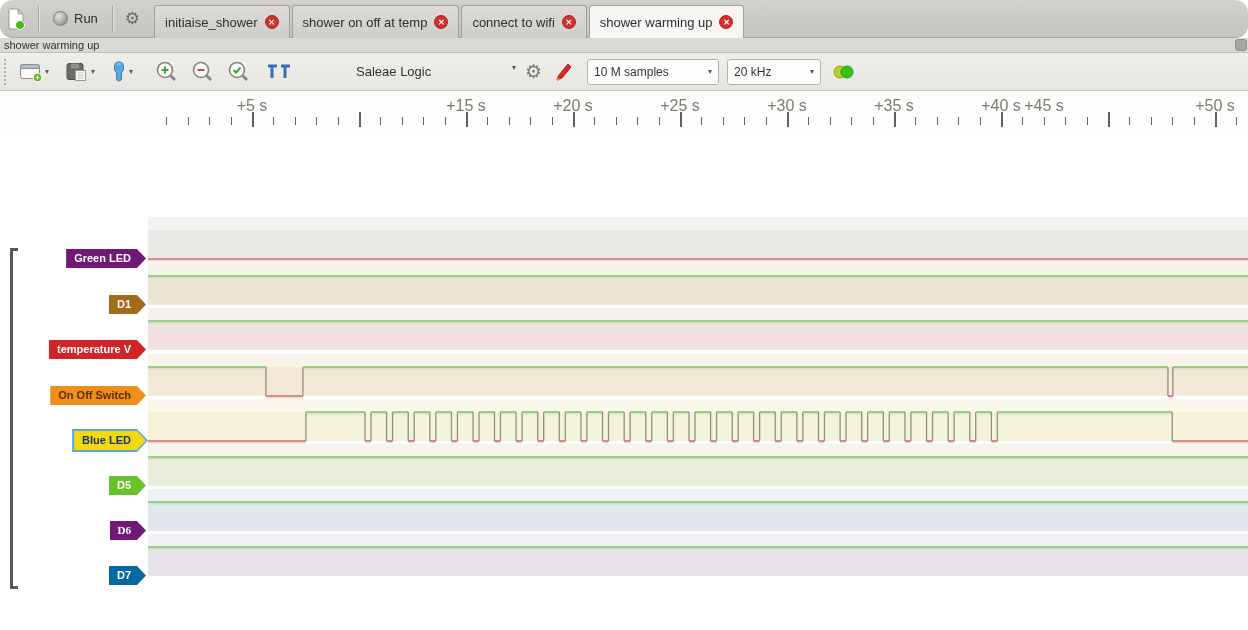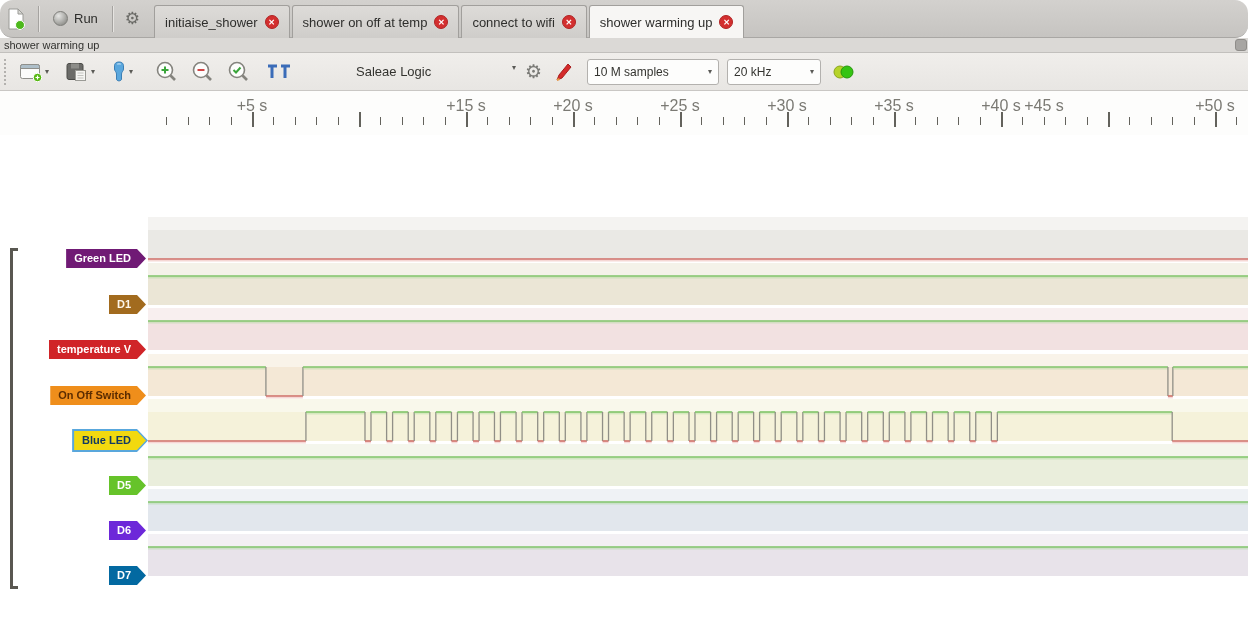--- a/index.html
+++ b/index.html
@@ -515,18 +515,18 @@
     <div id="labelpanel">
       <div class="bracket"></div>
     <div class="tag" style="background: #701a75; color: rgb(255, 255, 255); top: 114px;">Green LED</div>
         <div class="tag" style="background: rgb(162, 107, 30); color: rgb(253, 246, 234); top: 160px;">D1</div>
         <div class="tag" style="background: rgb(208, 36, 40); color: rgb(255, 255, 255); top: 205px;">temperature V</div>
         <div class="tag" style="background: rgb(239, 142, 27); color: rgb(91, 44, 0); top: 251px;">On Off Switch</div>
         <div class="tag-outer" style="background: rgb(89, 167, 220); top: 294px;">
           <div class="tag" style="background: rgb(242, 217, 15); color: rgb(18, 58, 99);">Blue LED</div>
         </div>
         <div class="tag" style="background: rgb(102, 195, 42); color: rgb(255, 255, 255); top: 341px;">D5</div>
-        <div class="tag" style="background: #6d28d9; color: rgb(255, 255, 255); top: 386px;">D6</div>
+        <div class="tag" style="background: #701a75; color: rgb(255, 255, 255); top: 386px; font-family: Liberation Serif, serif;">D6</div>
         <div class="tag" style="background: #0369a1; color: rgb(255, 255, 255); top: 431px;">D7</div>
       </div>
   </div>
 
 </div>
 
 </body></html>

